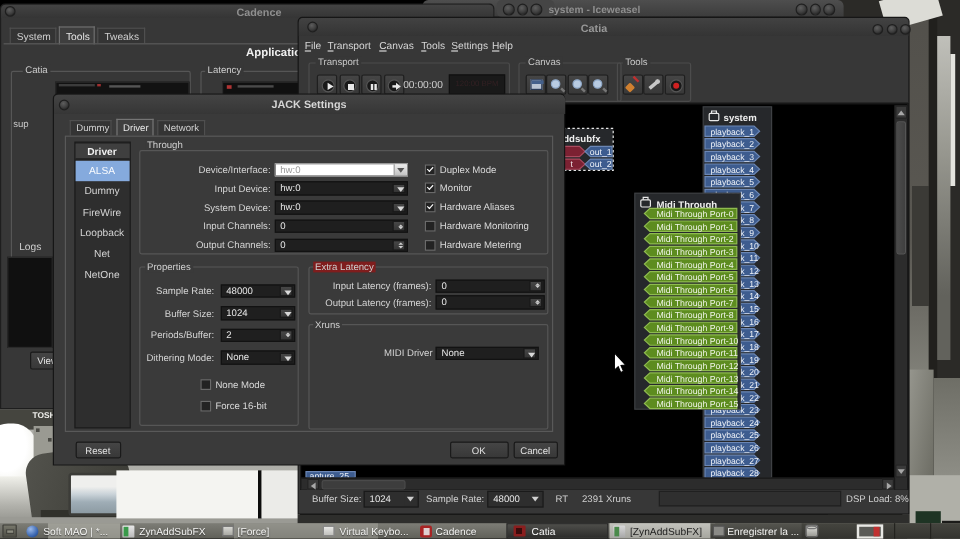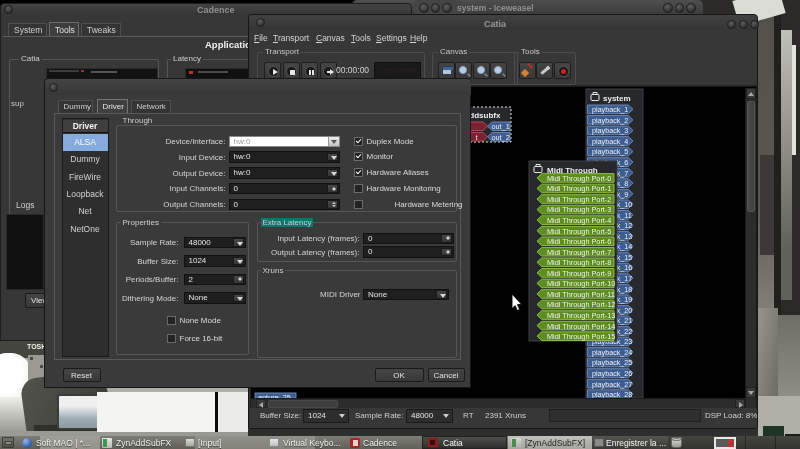--- a/index.html
+++ b/index.html
@@ -314,20 +314,21 @@
  <div class="txt" style="left:214px;top:396px;font-size:8px;color:#d0d0d0;">RT</div>
  <div class="txt" style="left:236px;top:396px;font-size:8px;color:#d0d0d0;">2391 Xruns</div>
  <div class="ab" style="left:300px;top:393.5px;width:152px;height:13px;background:#2f2f2f;border:1px solid #202020;"></div>
  <div class="txt" style="left:456px;top:396px;font-size:8px;color:#d0d0d0;">DSP Load: 8%</div>
 </div>
 <div class="ab" style="left:248px;top:429px;width:510px;height:8px;background:#2e2e2c;z-index:3;"></div>
 
 <div class="ab" style="left:43.5px;top:78px;width:427.5px;height:310px;background:#3a3a3a;border:1px solid #161616;border-radius:4px 4px 0 0;z-index:4;">
  <div class="ab" style="left:0;top:0;width:426px;height:16px;background:linear-gradient(#444444,#363636);border-radius:4px 4px 0 0;"></div>
  <div class="circ" style="left:4px;top:3.5px;width:9px;height:9px;"></div>
+ <div class="txt" style="left:0;top:3px;width:426px;text-align:center;font-size:9px;font-weight:bold;color:#d6d6d6;">JACK Settings</div>
  <div class="ab" style="left:13px;top:21px;width:35px;height:13px;background:#343434;border:1px solid #4f4f4f;border-bottom:none;"></div>
  <div class="txt" style="left:19px;top:23px;font-size:8px;color:#d0d0d0;">Dummy</div>
  <div class="ab" style="left:52px;top:20px;width:31px;height:15px;background:#3f3f3f;border:1px solid #757575;border-bottom:none;"></div>
  <div class="txt" style="left:58px;top:23px;font-size:8px;color:#e8e8e8;">Driver</div>
  <div class="ab" style="left:86px;top:21px;width:40px;height:13px;background:#343434;border:1px solid #4f4f4f;border-bottom:none;"></div>
  <div class="txt" style="left:92px;top:23px;font-size:8px;color:#d0d0d0;">Network</div>
  <div class="ab" style="left:9px;top:34px;width:407px;height:247px;border:1px solid #595959;background:#3a3a3a;"></div>
 
  <div class="ab" style="left:17px;top:39px;width:47px;height:239px;background:#2e2e2e;border:1px solid #1c1c1c;">
    <div class="ab" style="left:0;top:1px;width:45px;height:13px;background:#3f3f3f;border-bottom:1px solid #141414;text-align:center;font-size:8.5px;font-weight:bold;color:#f2f2f2;line-height:13px;">Driver</div>
@@ -342,21 +343,21 @@
  <div class="gframe" style="left:71px;top:46px;width:341px;height:87px;"></div>
  <div class="grouplabel" style="left:76px;top:37px;background:#3a3a3a;">Through</div>
  <div class="lbl" style="left:100px;top:58.0px;width:81px;">Device/Interface:</div>
  <div class="field" style="left:184px;top:56.5px;width:111px;height:11.5px;background:#fff;border-color:#888;color:#9a9a9a;line-height:9.5px;">hw:0<div class="ab" style="right:0;top:0;width:11px;height:9.5px;background:linear-gradient(#ececec,#c2c2c2);border-left:1px solid #9a9a9a;">
         <div class="dna" style="border-top-color:#555;top:3px;left:2px;"></div>
       </div></div>
  <div class="lbl" style="left:100px;top:73.8px;width:81px;">Input Device:</div>
  <div class="field" style="left:184px;top:72.3px;width:111px;height:11.5px;line-height:9.5px;">hw:0<div class="fbtn" style="right:0.5px;top:0.5px;width:11px;height:8.5px;">
         <div class="dna" style="top:2.5px;left:2.5px;"></div>
       </div></div>
- <div class="lbl" style="left:100px;top:89.6px;width:81px;">Output Device:</div>
+ <div class="lbl" style="left:100px;top:89.6px;width:81px;">System Device:</div>
  <div class="field" style="left:184px;top:88.1px;width:111px;height:11.5px;line-height:9.5px;">hw:0<div class="fbtn" style="right:0.5px;top:0.5px;width:11px;height:8.5px;">
         <div class="dna" style="top:2.5px;left:2.5px;"></div>
       </div></div>
  <div class="lbl" style="left:100px;top:105.4px;width:81px;">Input Channels:</div>
  <div class="field" style="left:184px;top:103.9px;width:111px;height:11.5px;line-height:9.5px;">0<div class="fbtn" style="right:0.5px;top:0.5px;width:11px;height:8.5px;">
         <div class="upa" style="left:3.5px;"></div>
         <div class="dwa" style="left:3.5px;"></div>
       </div></div>
  <div class="lbl" style="left:100px;top:121.2px;width:81px;">Output Channels:</div>
  <div class="field" style="left:184px;top:119.7px;width:111px;height:11.5px;line-height:9.5px;">0<div class="fbtn" style="right:0.5px;top:0.5px;width:11px;height:8.5px;">
@@ -371,21 +372,21 @@
       <div class="ck"></div>
     </div>
  <div class="txt" style="left:322px;top:73.3px;font-size:8px;color:#dadada;">Monitor</div>
  <div class="cb" style="left:309px;top:89.1px;">
       <div class="ck"></div>
     </div>
  <div class="txt" style="left:322px;top:89.1px;font-size:8px;color:#dadada;">Hardware Aliases</div>
  <div class="cb" style="left:309px;top:104.9px;"></div>
  <div class="txt" style="left:322px;top:104.9px;font-size:8px;color:#dadada;">Hardware Monitoring</div>
  <div class="cb" style="left:309px;top:120.7px;"></div>
- <div class="txt" style="left:322px;top:120.7px;font-size:8px;color:#dadada;margin-left:28px;">Hardware Metering</div>
+ <div class="txt" style="left:322px;top:120.7px;font-size:8px;color:#dadada;">Hardware Metering</div>
 
  <div class="gframe" style="left:71px;top:143px;width:133px;height:133px;"></div>
  <div class="grouplabel" style="left:76px;top:138.5px;background:#3a3a3a;">Properties</div>
  <div class="lbl" style="left:60px;top:159.0px;width:74px;">Sample Rate:</div>
  <div class="field" style="left:139px;top:157.5px;width:62px;height:11.5px;line-height:9.5px;">48000<div class="fbtn" style="right:0.5px;top:0.5px;width:11px;height:8.5px;">
         <div class="dna" style="top:2.5px;left:2.5px;"></div>
       </div></div>
  <div class="lbl" style="left:60px;top:177.5px;width:74px;">Buffer Size:</div>
  <div class="field" style="left:139px;top:176px;width:62px;height:11.5px;line-height:9.5px;">1024<div class="fbtn" style="right:0.5px;top:0.5px;width:11px;height:8.5px;">
         <div class="dna" style="top:2.5px;left:2.5px;"></div>
@@ -399,21 +400,21 @@
  <div class="field" style="left:139px;top:213px;width:62px;height:11.5px;line-height:9.5px;">None<div class="fbtn" style="right:0.5px;top:0.5px;width:11px;height:8.5px;">
         <div class="dna" style="top:2.5px;left:2.5px;"></div>
       </div></div>
 
  <div class="cb" style="left:122.5px;top:236.5px;"></div>
  <div class="txt" style="left:135px;top:236.5px;font-size:8px;color:#dadada;">None Mode</div>
  <div class="cb" style="left:122.5px;top:254.5px;"></div>
  <div class="txt" style="left:135px;top:254.5px;font-size:8px;color:#dadada;">Force 16-bit</div>
 
  <div class="gframe" style="left:212px;top:143px;width:200px;height:40px;"></div>
- <div class="grouplabel" style="left:216px;top:138.5px;background:#0f766e;">Extra Latency</div>
+ <div class="grouplabel" style="left:216px;top:138.5px;background:#7f1d1d;">Extra Latency</div>
  <div class="lbl" style="left:215px;top:155px;width:100px;">Input Latency (frames):</div>
  <div class="field" style="left:318.5px;top:153.5px;width:90.5px;height:11.5px;line-height:9.5px;">0<div class="fbtn" style="right:0.5px;top:0.5px;width:11px;height:8.5px;">
         <div class="upa" style="left:3.5px;"></div>
         <div class="dwa" style="left:3.5px;"></div>
       </div></div>
  <div class="lbl" style="left:215px;top:168.5px;width:100px;">Output Latency (frames):</div>
  <div class="field" style="left:318.5px;top:167px;width:90.5px;height:11.5px;line-height:9.5px;">0<div class="fbtn" style="right:0.5px;top:0.5px;width:11px;height:8.5px;">
         <div class="upa" style="left:3.5px;"></div>
         <div class="dwa" style="left:3.5px;"></div>
       </div></div>
@@ -436,21 +437,21 @@
  <div class="ab" style="left:2px;top:1px;width:12px;height:11px;background:linear-gradient(#77776b,#4e4e46);border:1px solid #3c3c36;border-radius:1px;">
       <div class="ab" style="left:2px;top:3px;width:7px;height:4px;background:#8c8c80;border:1px solid #44443e;"></div>
     </div>
  <div class="ab" style="left:22px;top:1.5px;width:10px;height:10px;border-radius:50%;background:radial-gradient(circle at 35% 30%,#9ab8e8,#3a66b0 60%,#1e3a70);"></div>
  <div class="txt" style="left:36px;top:2px;font-size:8.5px;color:#f4f4f2;text-shadow:0 1px 1px #333;">Soft MAO | *...</div>
  <div class="ab" style="left:102px;top:1.5px;width:10px;height:10px;background:linear-gradient(#e8e8e8,#b8b8b8);border-radius:1px;">
       <div class="ab" style="left:1px;top:1px;width:4px;height:8px;background:#3a9a4a;"></div>
     </div>
  <div class="txt" style="left:116px;top:2px;font-size:8.5px;color:#f4f4f2;text-shadow:0 1px 1px #333;">ZynAddSubFX</div>
  <div class="ab" style="left:185px;top:2px;width:10px;height:9px;background:linear-gradient(#d8d8d4,#a8a8a2);border:1px solid #777;border-radius:1px;"></div>
- <div class="txt" style="left:198px;top:2px;font-size:8.5px;color:#f4f4f2;text-shadow:0 1px 1px #333;">[Input]</div>
+ <div class="txt" style="left:198px;top:2px;font-size:8.5px;color:#f4f4f2;text-shadow:0 1px 1px #333;">[Force]</div>
  <div class="ab" style="left:269px;top:2px;width:10px;height:9px;background:linear-gradient(#e8e8e6,#c0c0bc);border:1px solid #888;border-radius:1px;"></div>
  <div class="txt" style="left:283px;top:2px;font-size:8.5px;color:#f4f4f2;text-shadow:0 1px 1px #333;">Virtual Keybo...</div>
  <div class="ab" style="left:350px;top:1.5px;width:10px;height:10px;background:#a82424;border-radius:2px;">
       <div class="ab" style="left:2.5px;top:2px;width:5px;height:6px;background:#e0d0d0;"></div>
     </div>
  <div class="txt" style="left:363px;top:2px;font-size:8.5px;color:#f4f4f2;text-shadow:0 1px 1px #333;">Cadence</div>
  <div class="ab" style="left:422px;top:0;width:85px;height:13px;background:linear-gradient(#4e4e4a,#2d2d2b);border:1px solid #222;">
    <div class="ab" style="left:5px;top:1px;width:10px;height:9px;background:#8a1e1e;border-radius:1px;">
         <div class="ab" style="left:2px;top:2px;width:5px;height:5px;background:#3a0c0c;"></div>
       </div>

